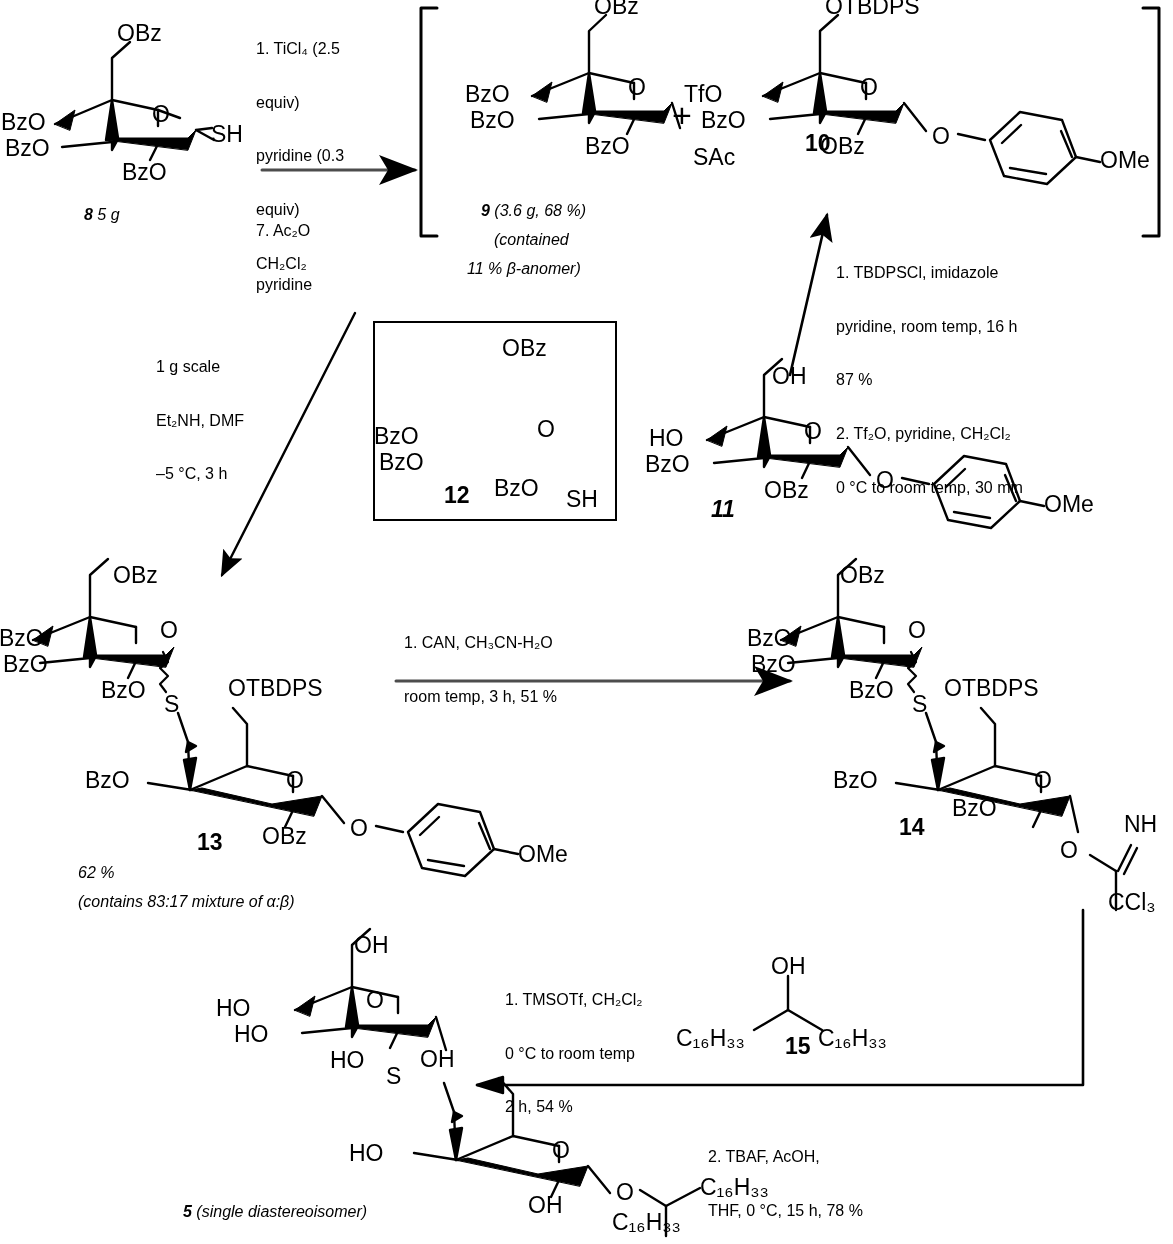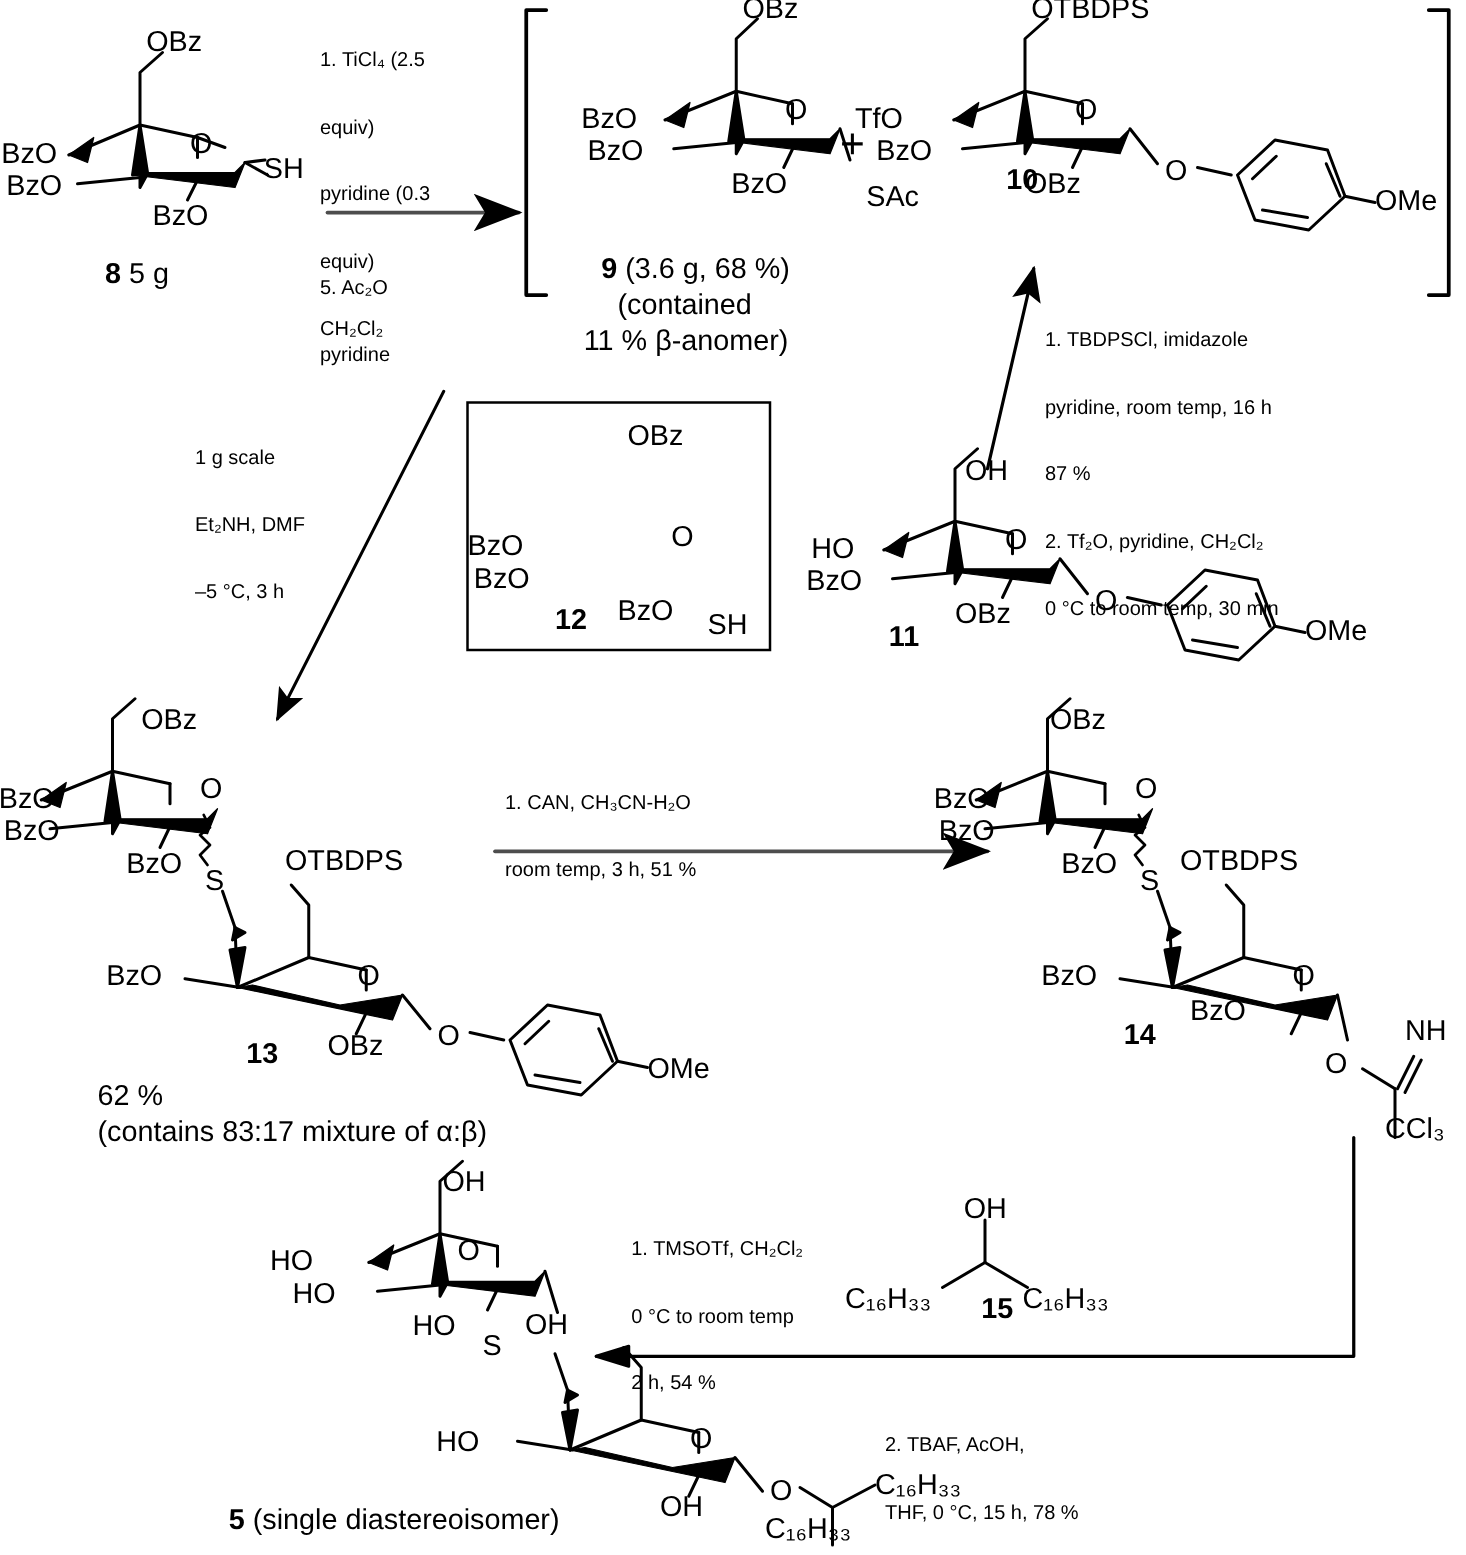--- a/index.html
+++ b/index.html
@@ -1,20 +1,20 @@
 <!DOCTYPE html>
 <html><head>
 <meta charset="utf-8">
 <style>
   html,body{margin:0;padding:0;background:#fff;}
   body{font-family:"Liberation Sans",sans-serif;color:#000;}
   #scheme{position:relative;width:1173px;height:1244px;overflow:hidden;background:#fff;}
   .txt{position:absolute;white-space:pre;line-height:1.12;}
   .cond{font-size:16px;}
-  .lbl{font-size:23px;}
+  .lbl{font-size:16px;font-style:italic;}
   svg{position:absolute;left:0;top:0;width:1173px;height:1244px;overflow:visible;}
   .atom{font-size:23px;}
   .num{font-size:23px;font-weight:bold;}
   .box12{position:absolute;border:2.5px solid #000;background:#fff;}
 </style>
 </head>
 <body>
 
 <div id="scheme">
 
@@ -244,21 +244,21 @@
   <div class="txt lbl" style="left:84px;top:206px;"><b>8</b> <span>5 g</span></div>
 
   <div class="txt cond" style="left:256px;top:4px;">
     <div>1. TiCl₄ (2.5</div>
     <div>equiv)</div>
     <div>pyridine (0.3</div>
     <div>equiv)</div>
     <div>CH₂Cl₂</div>
   </div>
   <div class="txt cond" style="left:256px;top:186px;">
-    <div>5. Ac₂O</div>
+    <div>7. Ac₂O</div>
     <div>pyridine</div>
   </div>
 
   <div class="txt atom" style="left:594px;top:-6px;">OBz</div>
   <div class="txt atom" style="left:465px;top:82px;">BzO</div>
   <div class="txt atom" style="left:470px;top:108px;">BzO</div>
   <div class="txt atom" style="left:585px;top:134px;">BzO</div>
   <div class="txt atom" style="left:628px;top:75px;">O</div>
   <div class="txt atom" style="left:653px;top:145px;margin-left:40px;">SAc</div>
   <div class="txt lbl" style="left:481px;top:202px;"><b>9</b> <span>(3.6 g, 68 %)</span></div>
@@ -298,21 +298,21 @@
   <div class="txt atom" style="left:566px;top:487px;">SH</div>
   <div class="txt num" style="left:444px;top:483px;">12</div>
 
   <div class="txt atom" style="left:772px;top:364px;">OH</div>
   <div class="txt atom" style="left:649px;top:426px;">HO</div>
   <div class="txt atom" style="left:645px;top:452px;">BzO</div>
   <div class="txt atom" style="left:764px;top:478px;">OBz</div>
   <div class="txt atom" style="left:804px;top:419px;">O</div>
   <div class="txt atom" style="left:876px;top:468px;">O</div>
   <div class="txt atom" style="left:1044px;top:492px;">OMe</div>
-  <div class="txt num" style="left:711px;top:497px;">11</div>
+  <div class="txt num" style="left:711px;top:497px;font-style:italic;">11</div>
 
   <div class="txt atom" style="left:113px;top:563px;">OBz</div>
   <div class="txt atom" style="left:-1px;top:626px;">BzO</div>
   <div class="txt atom" style="left:3px;top:652px;">BzO</div>
   <div class="txt atom" style="left:101px;top:678px;">BzO</div>
   <div class="txt atom" style="left:160px;top:618px;">O</div>
   <div class="txt atom" style="left:164px;top:692px;">S</div>
   <div class="txt atom" style="left:228px;top:676px;">OTBDPS</div>
   <div class="txt atom" style="left:85px;top:768px;">BzO</div>
   <div class="txt atom" style="left:262px;top:824px;">OBz</div>

